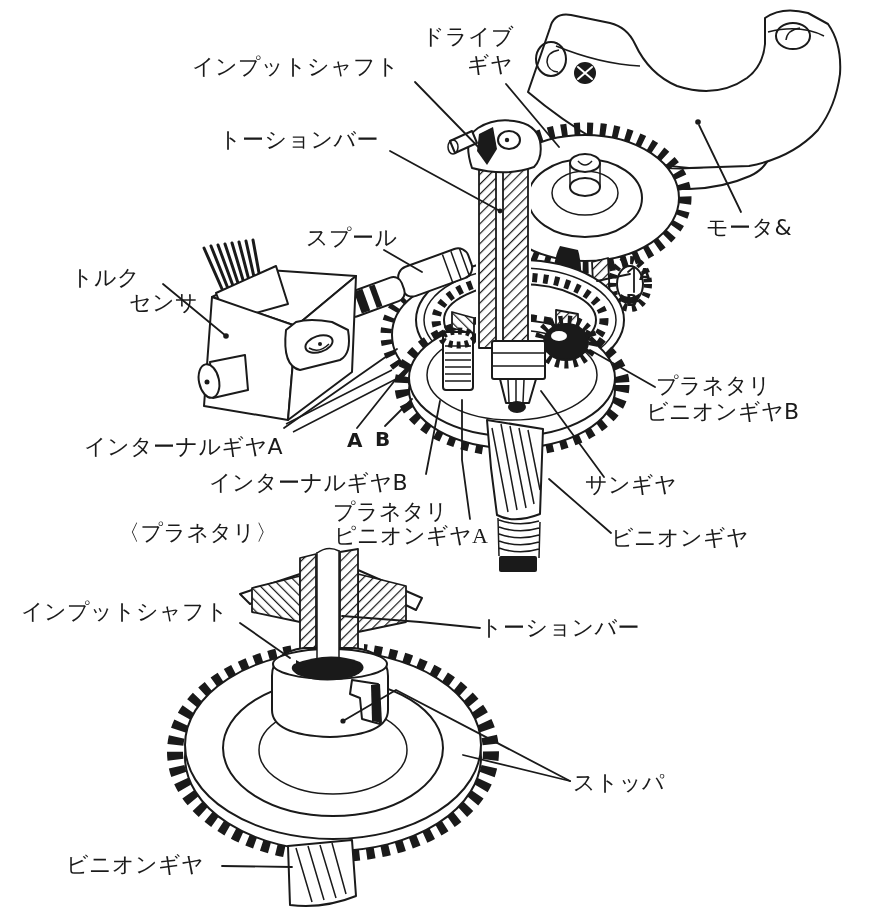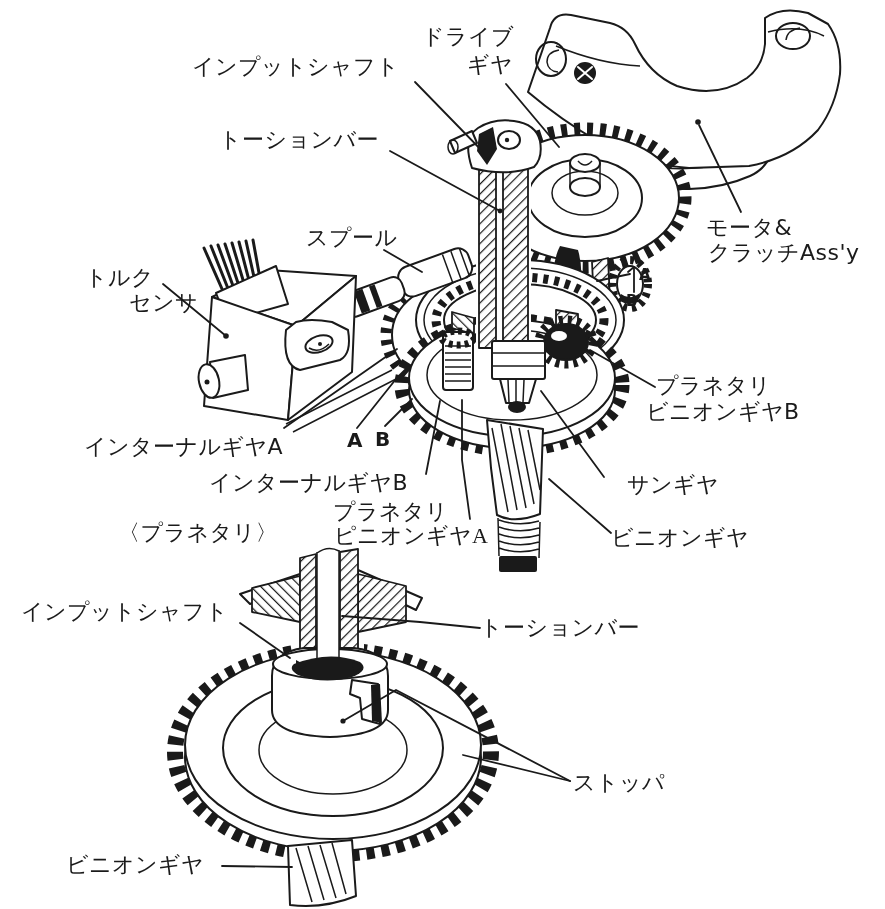--- a/index.html
+++ b/index.html
@@ -224,35 +224,34 @@
       <line class="ld" x1="570" y1="781" x2="463" y2="755"></line>
       <line class="ld" x1="222" y1="866" x2="292" y2="867"></line>
     </g>
   </svg>
 
   <div class="lbl" style="left:192px; top:54px;">インプットシャフト</div>
   <div class="lbl" style="left:422px; top:24px;">ドライブ</div>
   <div class="lbl" style="left:467px; top:52px;">ギヤ</div>
   <div class="lbl" style="left:219px; top:127px;">トーションバー</div>
   <div class="lbl" style="left:706px; top:215px;">モータ&amp;</div>
-  <div class="lbl" style="left:708px; top:240px;">クラッチAss'y</div>
   <div class="lbl" style="left:306px; top:225px;text-align:center;">スプール</div>
-  <div class="lbl" style="left:85px;  top:265px;">トルク</div>
+  <div class="lbl" style="left:71px;  top:265px;">トルク</div>
   <div class="lbl" style="left:84px;  top:290px;margin-left:45px;">センサ</div>
   <div class="lbl sm" style="left:639px; top:267px;">A</div>
   <div class="lbl sm" style="left:626px; top:293px;">B</div>
   <div class="lbl" style="left:656px; top:373px;">プラネタリ</div>
   <div class="lbl" style="left:84px;  top:434px;">インターナルギヤA</div>
   <div class="lbl" style="left:646px; top:399px;">ビニオンギヤB</div>
   <div class="lbl ab" style="left:347px; top:429px;">A</div>
   <div class="lbl ab" style="left:375px; top:428px;">B</div>
   <div class="lbl" style="left:209px; top:470px;">インターナルギヤB</div>
   <div class="lbl" style="left:333px; top:499px;">プラネタリ</div>
   <div class="lbl" style="left:334px; top:523px;font-family:Liberation Serif, serif;">ピニオンギヤA</div>
-  <div class="lbl" style="left:627px; top:472px;">サンギヤ</div>
+  <div class="lbl" style="left:585px; top:472px;">サンギヤ</div>
   <div class="lbl" style="left:611px; top:525px;">ビニオンギヤ</div>
   <div class="lbl" style="left:118px; top:520px;">〈プラネタリ〉</div>
   <div class="lbl" style="left:21px;  top:599px;">インプットシャフト</div>
   <div class="lbl" style="left:480px; top:615px;">トーションバー</div>
   <div class="lbl" style="left:573px; top:770px;">ストッパ</div>
   <div class="lbl" style="left:66px;  top:852px;">ビニオンギヤ</div>
 
 </div>
 
 </body></html>

